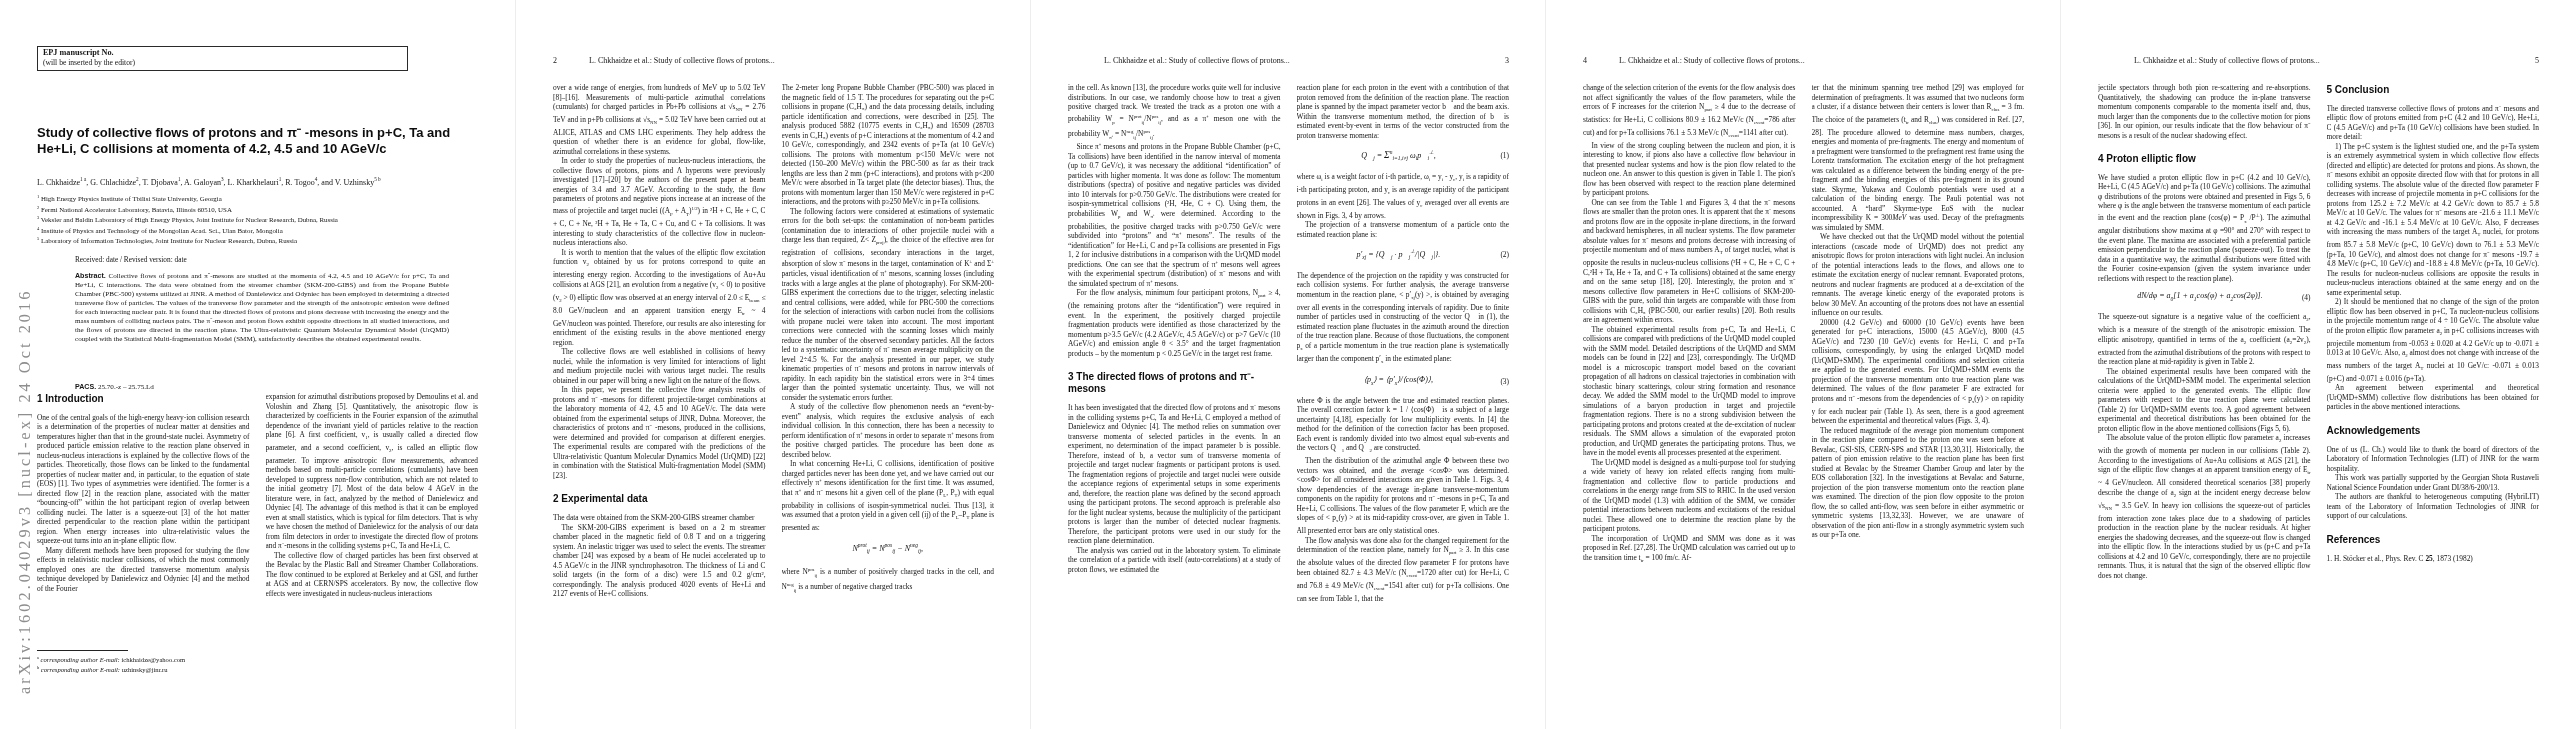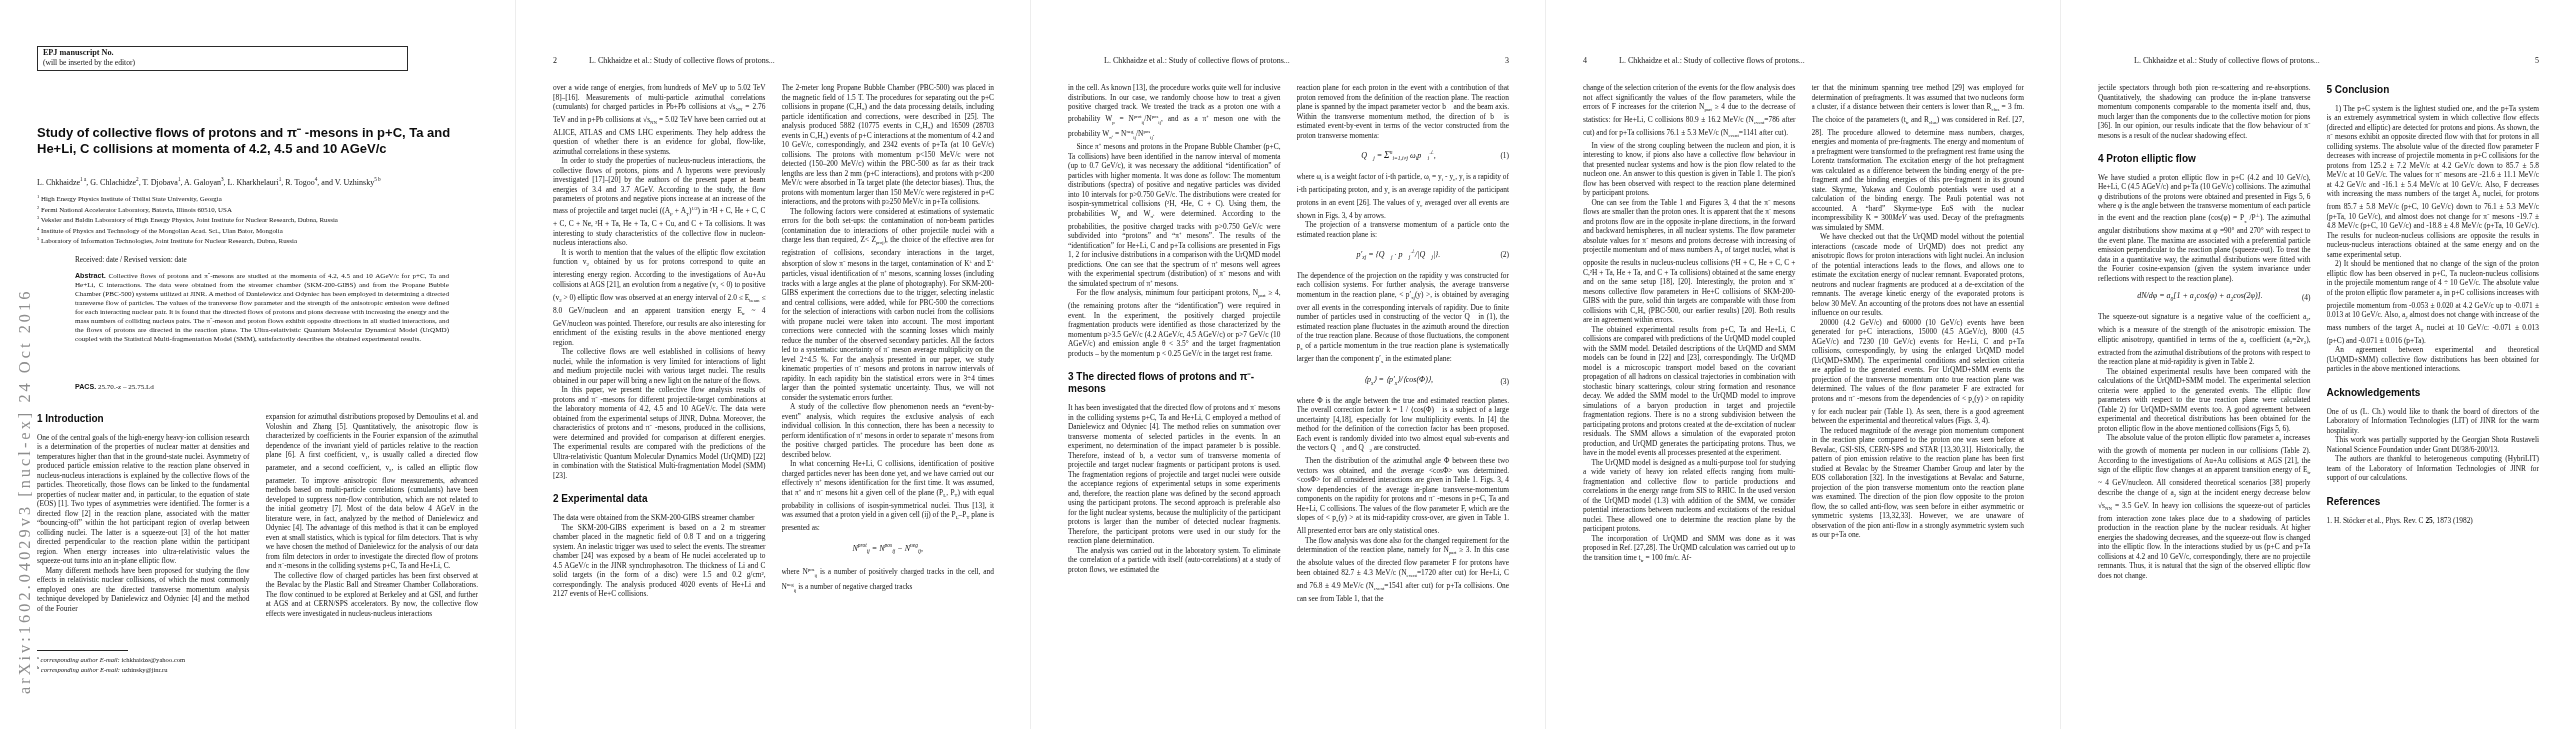--- a/index.html
+++ b/index.html
@@ -46,21 +46,21 @@
   .pacs { position:absolute; left:75px; top:383px; width:374px; font-size:7.1px; }
 
   
   .page-header { position:absolute; top:56px; left:37px; width:441px; display:flex; font-size:8px; }
   .ph-num { width:36px; }
   .ph-num.right { text-align:right; }
   .ph-title { flex:1; text-align:left; }
 
   
   .cols { position:absolute; left:37px; width:441px; display:flex; gap:16px; }
-  .p1-cols { top:412px; height:238px;align-items:flex-end; }
+  .p1-cols { top:392px; height:238px;align-items:flex-end; }
   .pn-cols { top:83px; height:578px; }
   .col { width:213px; height:100%; overflow:hidden; text-align:justify; font-size:7.4px; line-height:9.5px; }
   .col p { margin:0; }
   .para.indent { text-indent:8.5px; }
   .heading {
     font-family:"Liberation Sans", sans-serif; font-weight:700;
     font-size:10px; line-height:12px; margin:12.8px 0 8px; text-align:left; color:#0d0d0d;
   }
   .heading:first-child { margin-top:0.6px; }
   .eqrow { display:flex; align-items:center; margin:8px 0; }
@@ -235,20 +235,21 @@
           <div class="eqrow">
             <span class="eqbody">dN/dφ = a<sub>0</sub>[1 + a<sub>1</sub>cos(φ) + a<sub>2</sub>cos(2φ)].</span>
             <span class="eqnum">(4)</span>
           </div>
           <p class="para">The squeeze-out signature is a negative value of the coefficient a<sub>2</sub>, which is a measure of the strength of the anisotropic emission. The elliptic anisotropy, quantified in terms of the a<sub>2</sub> coefficient (a<sub>2</sub>=2v<sub>2</sub>), extracted from the azimuthal distributions of the protons with respect to the reaction plane at mid-rapidity is given in Table 2.</p>
           <p class="para indent">The obtained experimental results have been compared with the calculations of the UrQMD+SMM model. The experimental selection criteria were applied to the generated events. The elliptic flow parameters with respect to the true reaction plane were calculated (Table 2) for UrQMD+SMM events too. A good agreement between experimental and theoretical distributions has been obtained for the proton elliptic flow in the above mentioned collisions (Figs 5, 6).</p>
           <p class="para indent">The absolute value of the proton elliptic flow parameter a<sub>2</sub> increases with the growth of momenta per nucleon in our collisions (Table 2). According to the investigations of Au+Au collisions at AGS [21], the sign of the elliptic flow changes at an apparent transition energy of E<sub>tr</sub> ~ 4 GeV/nucleon. All considered theoretical scenarios [38] properly describe the change of a<sub>2</sub> sign at the incident energy decrease below √s<sub>NN</sub> = 3.5 GeV. In heavy ion collisions the squeeze-out of particles from interaction zone takes place due to a shadowing of particles production in the reaction plane by the nuclear residuals. At higher energies the shadowing decreases, and the squeeze-out flow is changed into the elliptic flow. In the interactions studied by us (p+C and p+Ta collisions at 4.2 and 10 GeV/c, correspondingly, there are no projectile remnants. Thus, it is natural that the sign of the observed elliptic flow does not change.</p>
         </div>
         <div class="col">
           <div class="heading">5 Conclusion</div>
+          <p class="para">The directed transverse collective flows of protons and π⁻ mesons and elliptic flow of protons emitted from p+C (4.2 and 10 GeV/c), He+Li, C (4.5 AGeV/c) and p+Ta (10 GeV/c) collisions have been studied. In more detail:</p>
           <p class="para indent">1) The p+C system is the lightest studied one, and the p+Ta system is an extremely asymmetrical system in which collective flow effects (directed and elliptic) are detected for protons and pions. As shown, the π⁻ mesons exhibit an opposite directed flow with that for protons in all colliding systems. The absolute value of the directed flow parameter F decreases with increase of projectile momenta in p+C collisions for the protons from 125.2 ± 7.2 MeV/c at 4.2 GeV/c down to 85.7 ± 5.8 MeV/c at 10 GeV/c. The values for π⁻ mesons are -21.6 ± 11.1 MeV/c at 4.2 GeV/c and -16.1 ± 5.4 MeV/c at 10 GeV/c. Also, F decreases with increasing the mass numbers of the target A<sub>T</sub> nuclei, for protons from 85.7 ± 5.8 MeV/c (p+C, 10 GeV/c) down to 76.1 ± 5.3 MeV/c (p+Ta, 10 GeV/c), and almost does not change for π⁻ mesons -19.7 ± 4.8 MeV/c (p+C, 10 GeV/c) and -18.8 ± 4.8 MeV/c (p+Ta, 10 GeV/c). The results for nucleon-nucleus collisions are opposite the results in nucleus-nucleus interactions obtained at the same energy and on the same experimental setup.</p>
           <p class="para indent">2) It should be mentioned that no change of the sign of the proton elliptic flow has been observed in p+C, Ta nucleon-nucleus collisions in the projectile momentum range of 4 ÷ 10 GeV/c. The absolute value of the proton elliptic flow parameter a<sub>2</sub> in p+C collisions increases with projectile momentum from -0.053 ± 0.020 at 4.2 GeV/c up to -0.071 ± 0.013 at 10 GeV/c. Also, a<sub>2</sub> almost does not change with increase of the mass numbers of the target A<sub>T</sub> nuclei at 10 GeV/c: -0.071 ± 0.013 (p+C) and -0.071 ± 0.016 (p+Ta).</p>
           <p class="para indent">An agreement between experimental and theoretical (UrQMD+SMM) collective flow distributions has been obtained for particles in the above mentioned interactions.</p>
           <div class="heading">Acknowledgements</div>
           <p class="para">One of us (L. Ch.) would like to thank the board of directors of the Laboratory of Information Technologies (LIT) of JINR for the warm hospitality.</p>
           <p class="para indent">This work was partially supported by the Georgian Shota Rustaveli National Science Foundation under Grant DI/38/6-200/13.</p>
           <p class="para indent">The authors are thankful to heterogeneous computing (HybriLIT) team of the Laboratory of Information Technologies of JINR for support of our calculations.</p>
           <div class="heading">References</div>
           <p class="para">1. H. Stöcker et al., Phys. Rev. C <b>25</b>, 1873 (1982)</p>
         </div>

